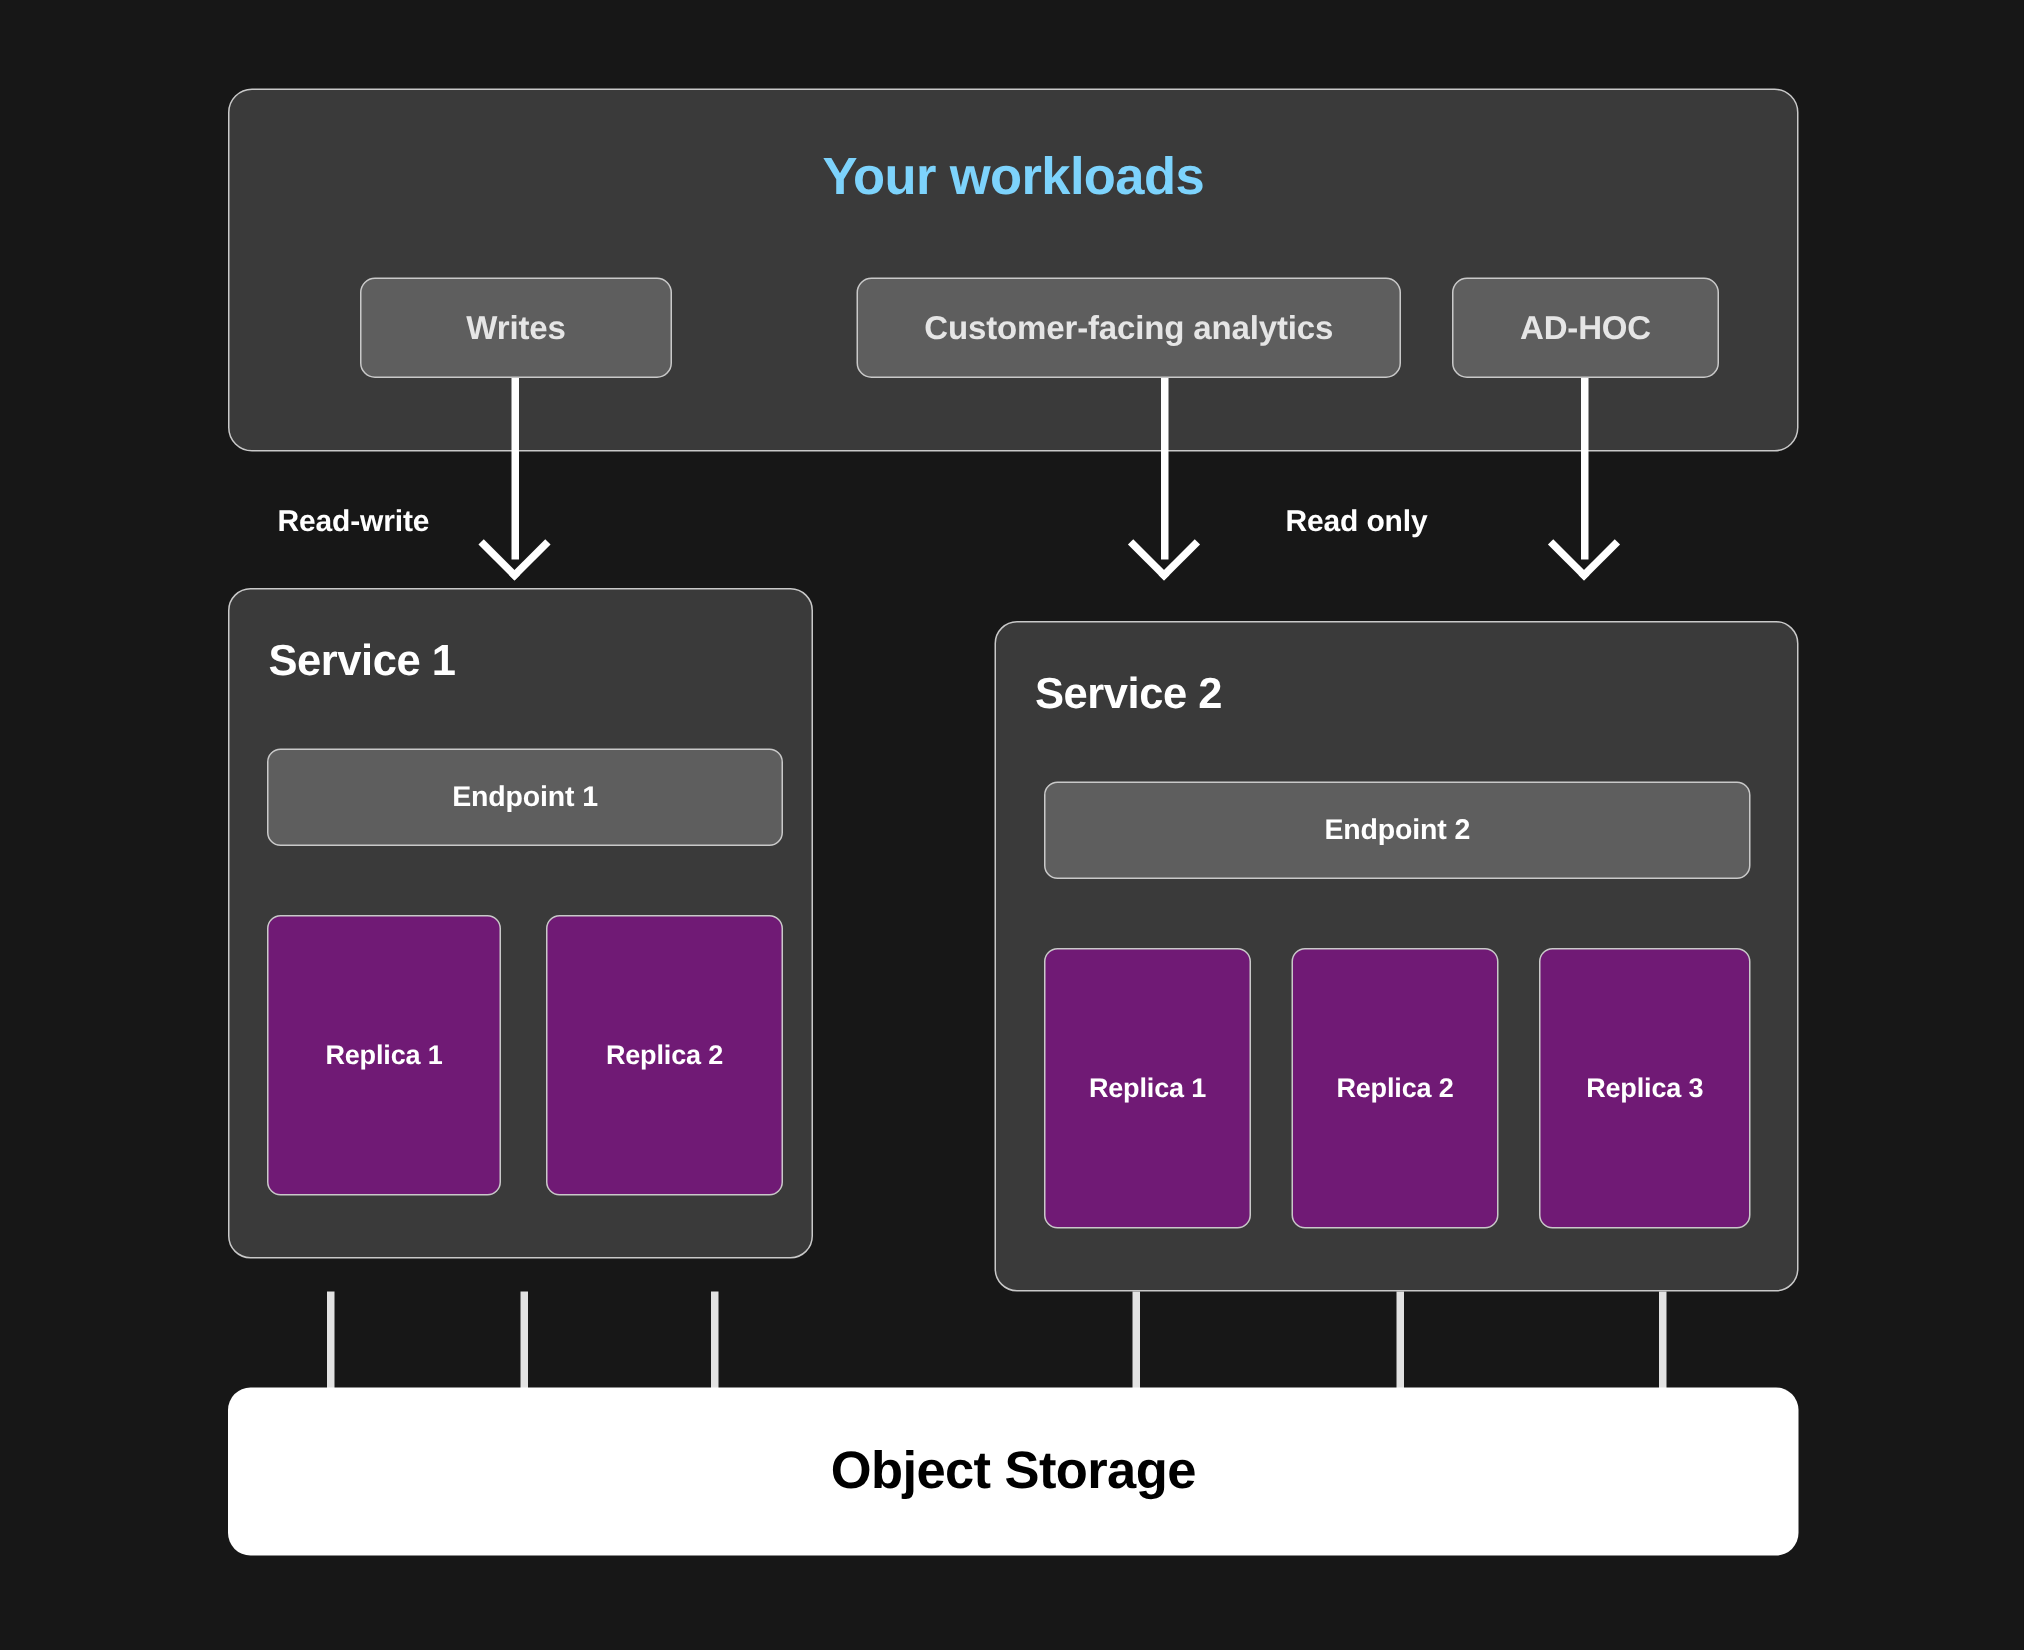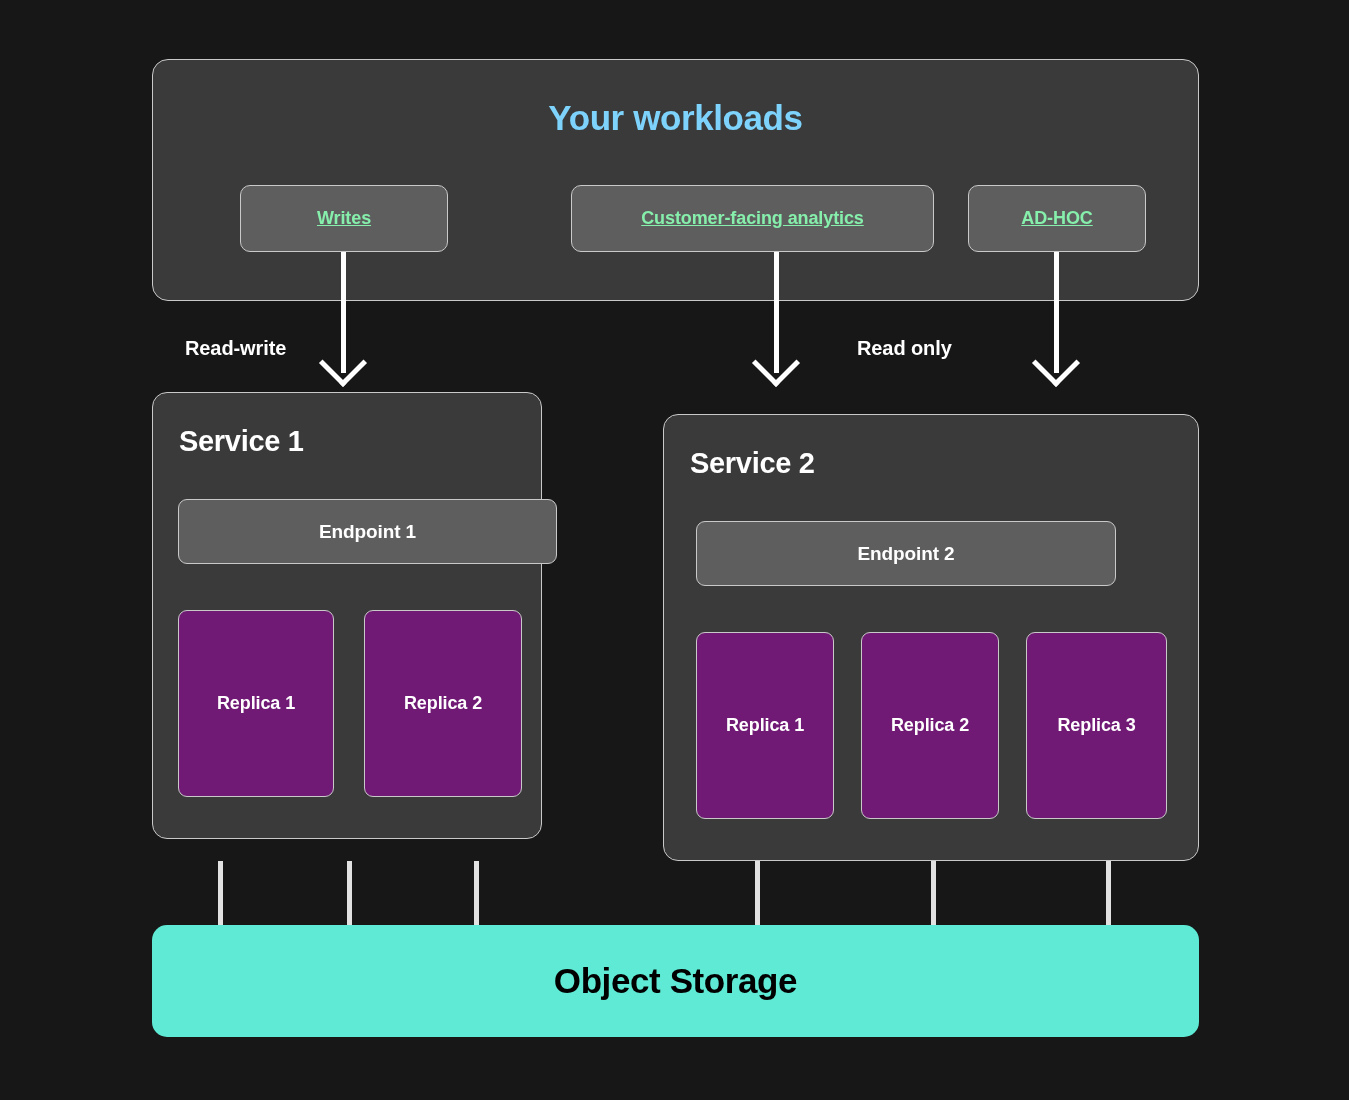--- a/index.html
+++ b/index.html
@@ -51,25 +51,24 @@
   
   .chip {
     position: absolute;
     background: #5e5e5e;
     border: 1.5px solid #c9c9c9;
     border-radius: 10px;
     box-sizing: border-box;
     display: flex;
     align-items: center;
     justify-content: center;
-    color: #86efac;
-    font-size: 18px;
-    font-weight: bold;
-    letter-spacing: -0.1px;
-    text-decoration: underline;
+    color: #e5e5e5;
+    font-size: 22px;
+    font-weight: bold;
+    letter-spacing: -0.1px;
   }
   #chip-writes   { left: 240px; top: 185px; width: 208px; height: 67px; }
   #chip-analytics{ left: 571px; top: 185px; width: 363px; height: 67px; }
   #chip-adhoc    { left: 968px; top: 185px; width: 178px; height: 67px; }
 
   
   .arrow {
     position: absolute;
     width: 46px;
   }
@@ -141,22 +140,22 @@
     border-radius: 9px;
     box-sizing: border-box;
     display: flex;
     align-items: center;
     justify-content: center;
     color: #ffffff;
     font-size: 19px;
     font-weight: bold;
     letter-spacing: -0.1px;
   }
-  #endpoint1 { left: 25px; top: 106px; width: 379px; height: 65px; }
-  #endpoint2 { left: 32px; top: 106px; width: 420px; height: 65px; }
+  #endpoint1 { left: 25px; top: 106px; width: 344px; height: 65px; }
+  #endpoint2 { left: 32px; top: 106px; width: 471px; height: 65px; }
 
   
   .replica {
     position: absolute;
     background: #701a75;
     border: 1.5px solid #c9c9c9;
     border-radius: 9px;
     box-sizing: border-box;
     display: flex;
     align-items: center;
@@ -183,21 +182,21 @@
     background: #e2e2e2;
   }
 
   
   #object-storage {
     position: absolute;
     left: 152px;
     top: 925px;
     width: 1047px;
     height: 112px;
-    background: #5eead4;
+    background: #ffffff;
     border-radius: 15px;
     display: flex;
     align-items: center;
     justify-content: center;
     color: #000000;
     font-size: 35px;
     font-weight: bold;
     letter-spacing: -0.4px;
   }
 </style>

